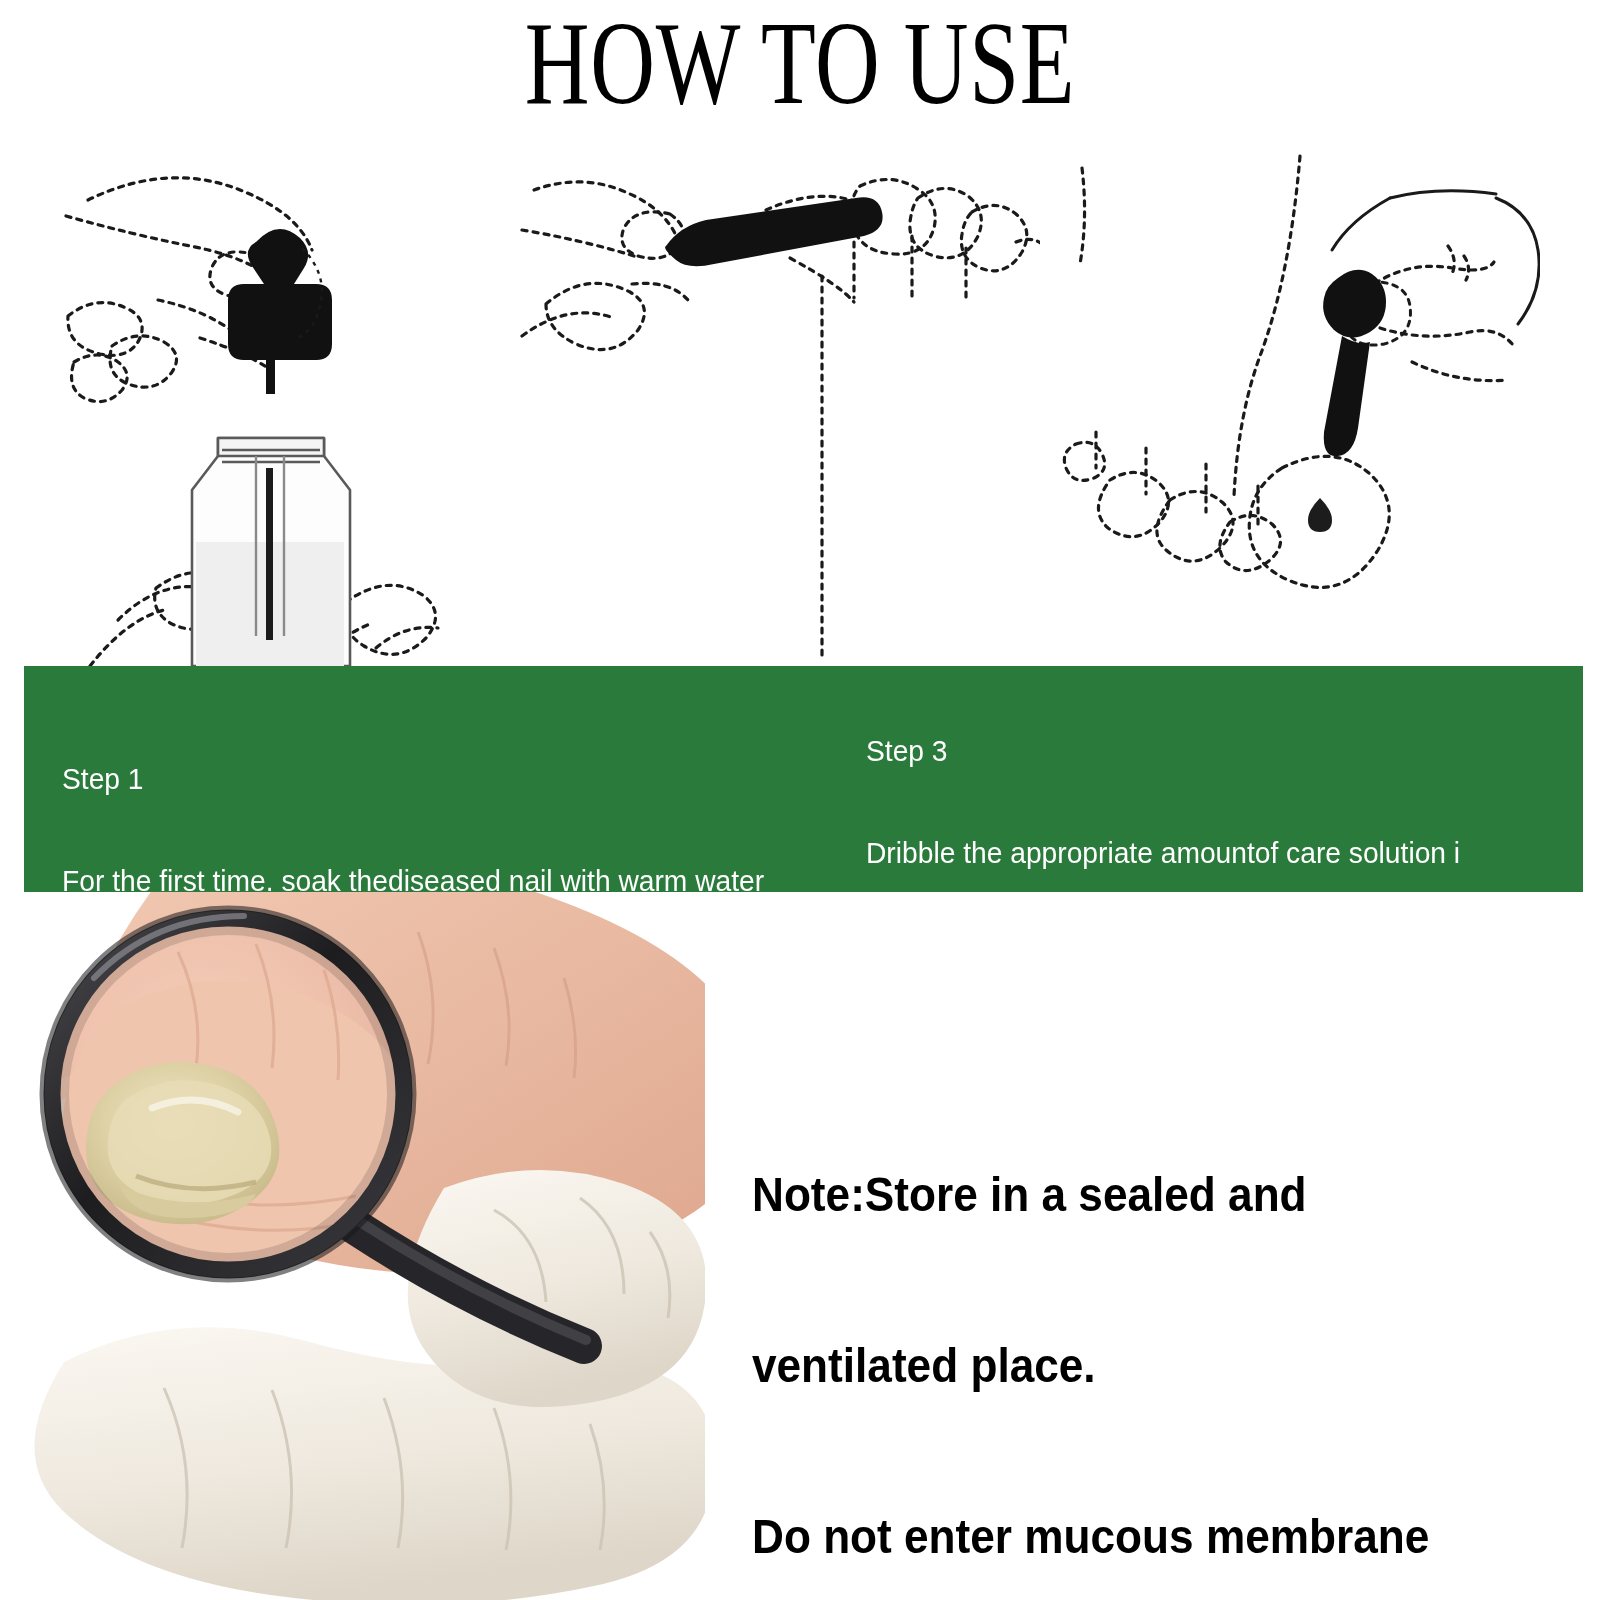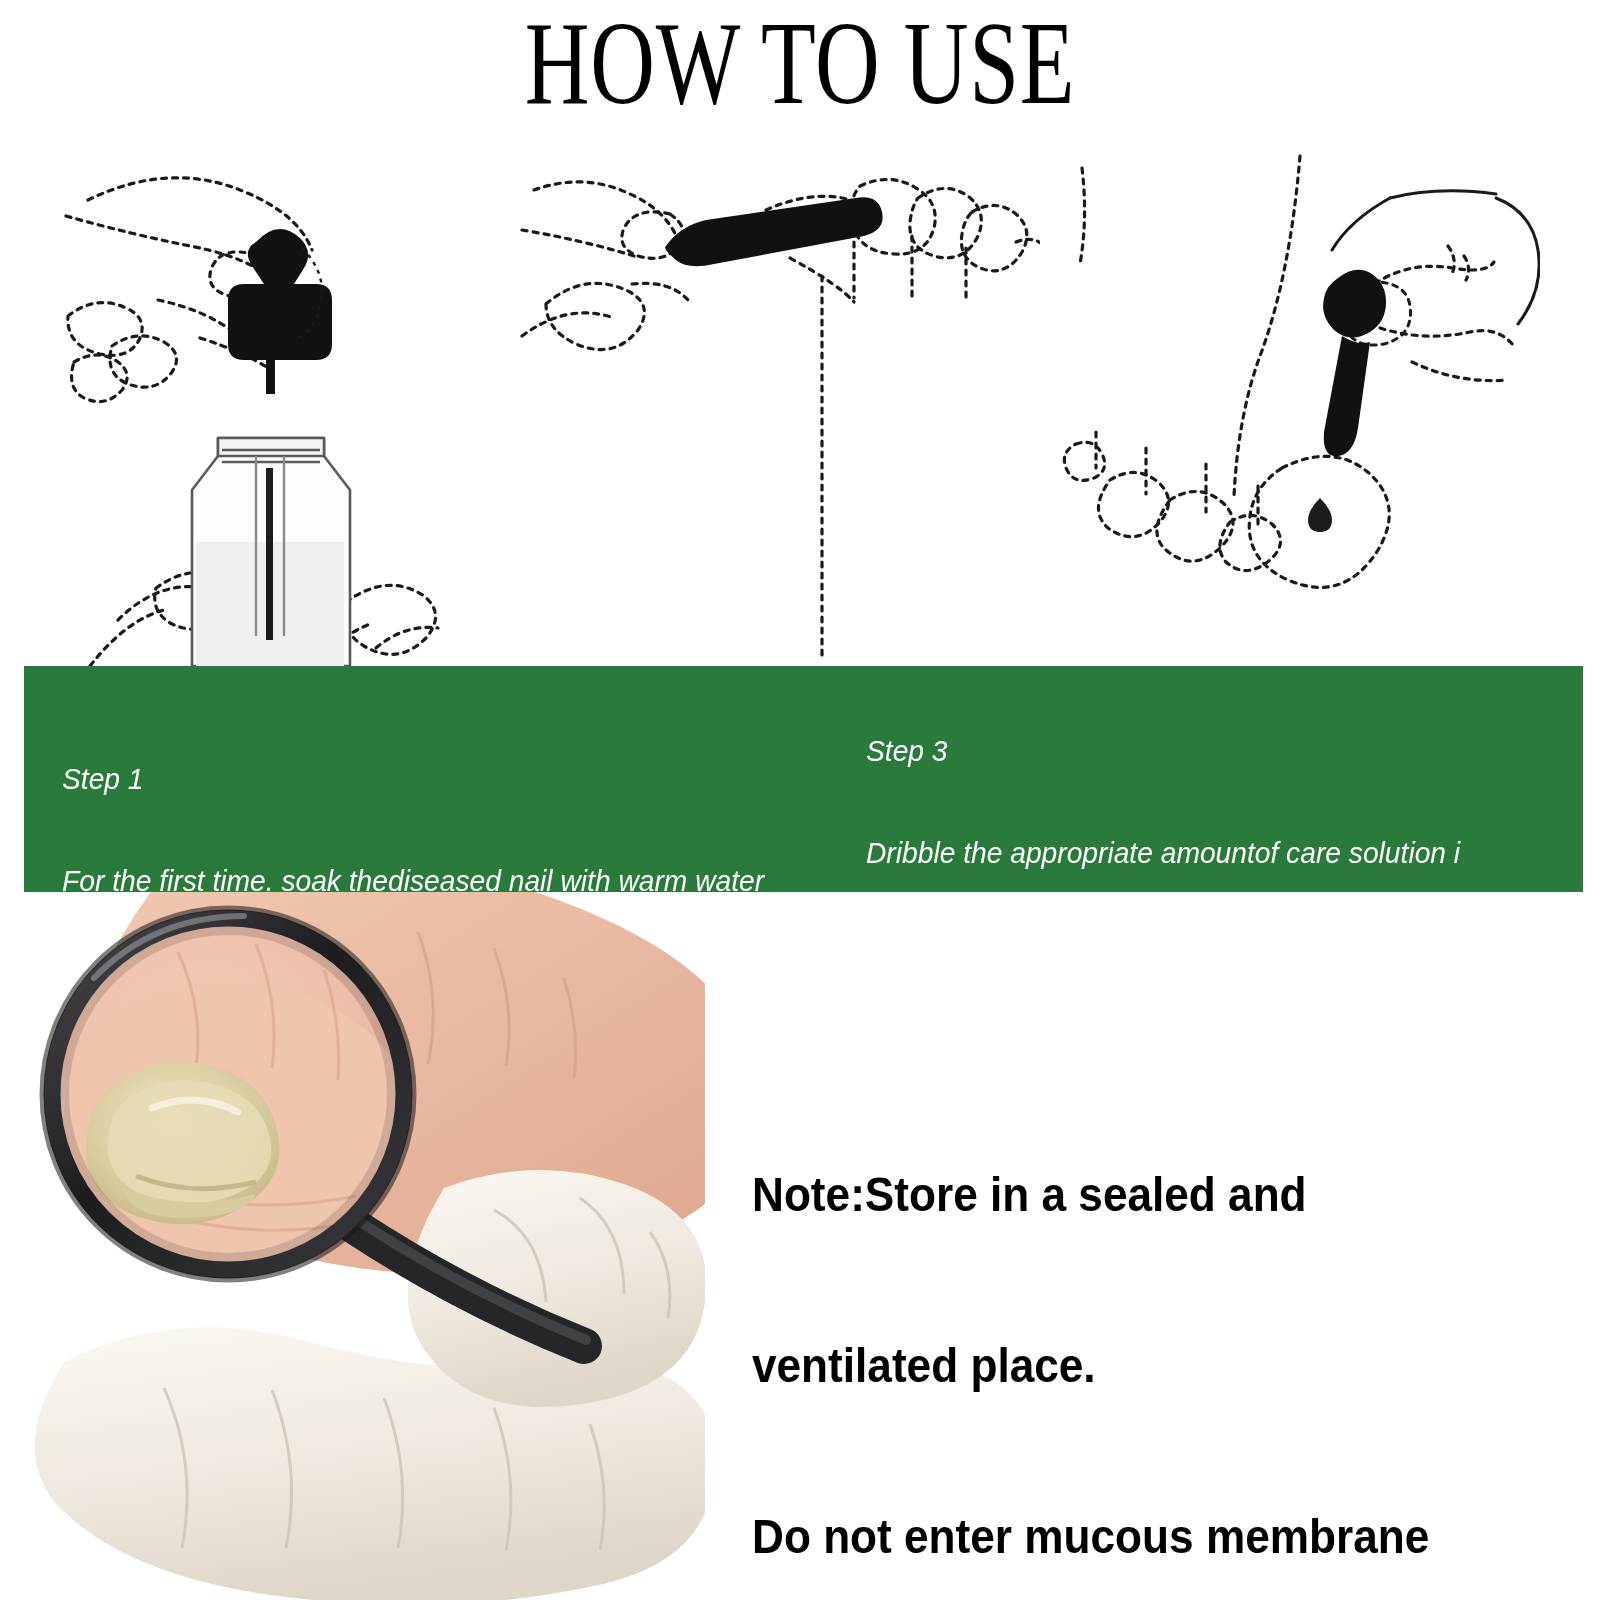--- a/index.html
+++ b/index.html
@@ -52,21 +52,20 @@
   .panel svg { display: block; width: 100%; height: 100%; }
 
   
   #steps-band {
     position: absolute;
     left: 24px;
     top: 666px;
     width: 1559px;
     height: 226px;
     background: #2a7a3b;
-    font-style: italic;
   }
   .step-col {
     position: absolute;
     color: #ffffff;
     font-family: "Liberation Sans", sans-serif;
     font-size: 30px;
     line-height: 34px;
     font-weight: 400;
     white-space: pre-wrap;
     transform: scaleX(0.94);

